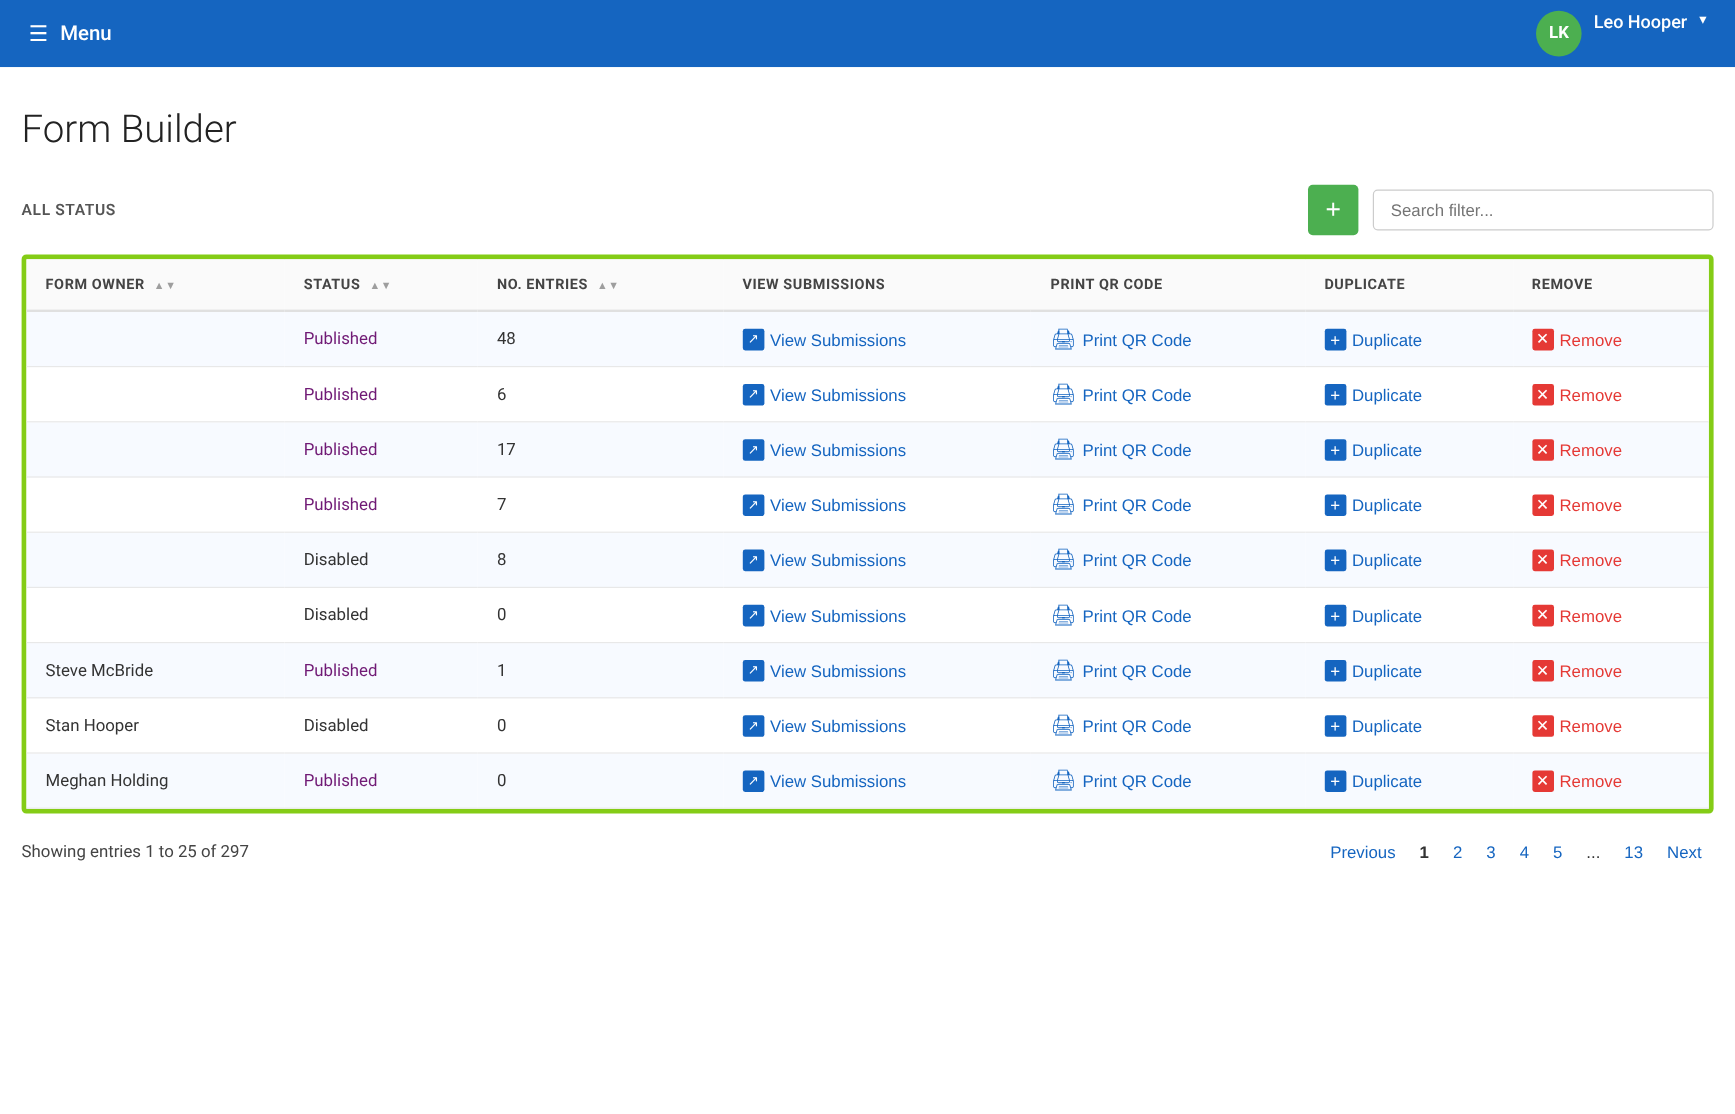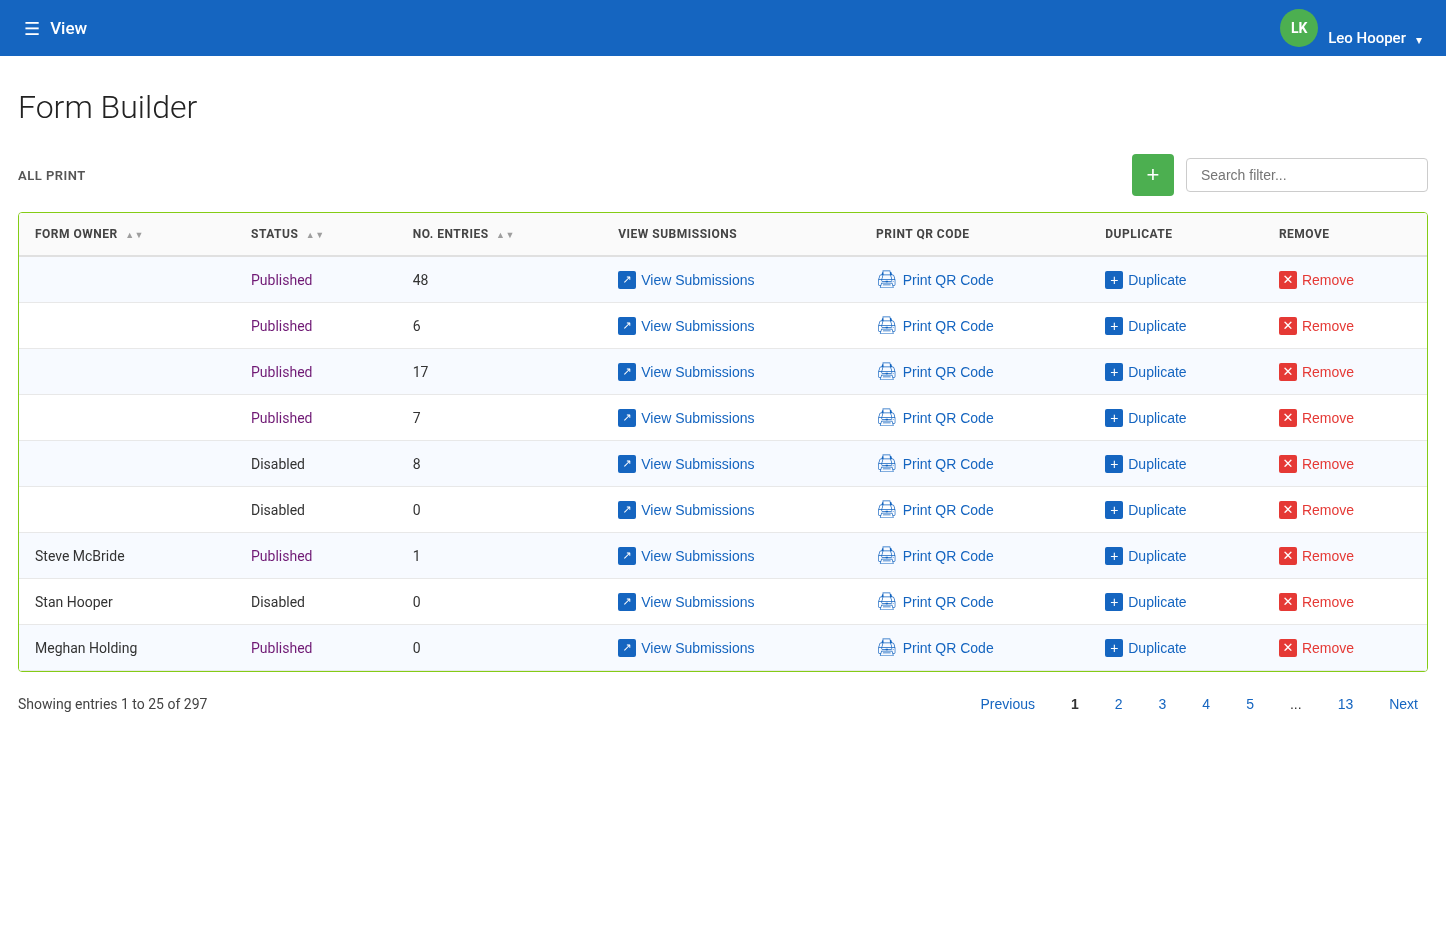--- a/index.html
+++ b/index.html
@@ -11,21 +11,21 @@
       color: white;
       display: flex;
       align-items: center;
       justify-content: space-between;
       padding: 0 24px;
       height: 56px;
     }
     .header-left { display: flex; align-items: center; gap: 10px; cursor: pointer; }
     .header-left .menu-icon { font-size: 18px; }
     .header-left .menu-label { font-size: 17px; font-weight: 500; }
-    .header-right { display: flex; align-items: flex-end; gap: 10px; cursor: pointer; }
+    .header-right { display: flex; align-items: flex-start; gap: 10px; cursor: pointer; }
     .avatar {
       width: 38px; height: 38px; border-radius: 50%;
       background: #4caf50;
       display: flex; align-items: center; justify-content: center;
       font-weight: 700; font-size: 14px; color: white;
     }
     .username { font-size: 15px; font-weight: 500; }
     .dropdown-arrow { font-size: 12px; }
 
     
@@ -36,26 +36,26 @@
     .toolbar { display: flex; align-items: center; justify-content: space-between; margin-bottom: 16px; }
     .all-forms-label { font-size: 13px; font-weight: 600; color: #555; letter-spacing: 0.5px; }
     .toolbar-right { display: flex; align-items: center; gap: 12px; }
     .add-btn {
       background: #4caf50; color: white; border: none; border-radius: 4px;
       width: 42px; height: 42px; font-size: 22px; cursor: pointer;
       display: flex; align-items: center; justify-content: center;
     }
     .search-input {
       border: 1px solid #ccc; border-radius: 4px; padding: 8px 14px;
-      font-size: 14px; color: #888; width: 242px; outline: none;
+      font-size: 14px; color: #888; width: 284px; outline: none;
     }
 
     
     .table-wrapper {
-      border: 1px solid #84cc16; border-radius: 4px; overflow: hidden; margin-top: 12px;
+      border: 4px solid #84cc16; border-radius: 4px; overflow: hidden; margin-top: 12px;
     }
     table { width: 100%; border-collapse: collapse; font-size: 14px; }
     thead tr { background: #fafafa; border-bottom: 2px solid #e0e0e0; }
     thead th {
       padding: 14px 16px; text-align: left; font-size: 12px;
       font-weight: 700; color: #444; letter-spacing: 0.5px;
       white-space: nowrap;
     }
     thead th .sort-icons { display: inline-flex; flex-direction: column; margin-left: 4px; opacity: 0.5; font-size: 9px; line-height: 1; }
     tbody tr { border-bottom: 1px solid #e8e8e8; }
@@ -96,49 +96,49 @@
 
     
     .status-published { color: #701a75; }
     .status-disabled { color: #333; }
 
     
     .pagination {
       display: flex; align-items: center; justify-content: space-between;
       margin-top: 20px; font-size: 14px; color: #444;
     }
-    .pagination-right { display: flex; gap: 16px; }
+    .pagination-right { display: flex; gap: 0; }
     .page-btn {
       padding: 4px 10px; border: none; background: none;
       cursor: pointer; font-size: 14px; color: #1565c0; border-radius: 3px;
     }
     .page-btn.current { color: #333; font-weight: 600; }
     .page-btn.nav { color: #1565c0; font-weight: 500; }
     .page-btn.dots { cursor: default; color: #333; }
   </style>
 </head>
 <body>
 
 <header class="header">
   <div class="header-left">
     <span class="menu-icon">☰</span>
-    <span class="menu-label">View</span>
+    <span class="menu-label">Menu</span>
   </div>
   <div class="header-right">
     <div class="avatar">LK</div>
     <span class="username">Leo Hooper</span>
     <span class="dropdown-arrow">▾</span>
   </div>
 </header>
 
 <div class="main">
   <h1 class="page-title">Form Builder</h1>
 
   <div class="toolbar">
-    <span class="all-forms-label">ALL PRINT</span>
+    <span class="all-forms-label">ALL STATUS</span>
     <div class="toolbar-right">
       <button class="add-btn">+</button>
       <input class="search-input" type="text" placeholder="Search filter..." style="">
     </div>
   </div>
 
   <div class="table-wrapper">
     <table>
       <thead>
         <tr>

